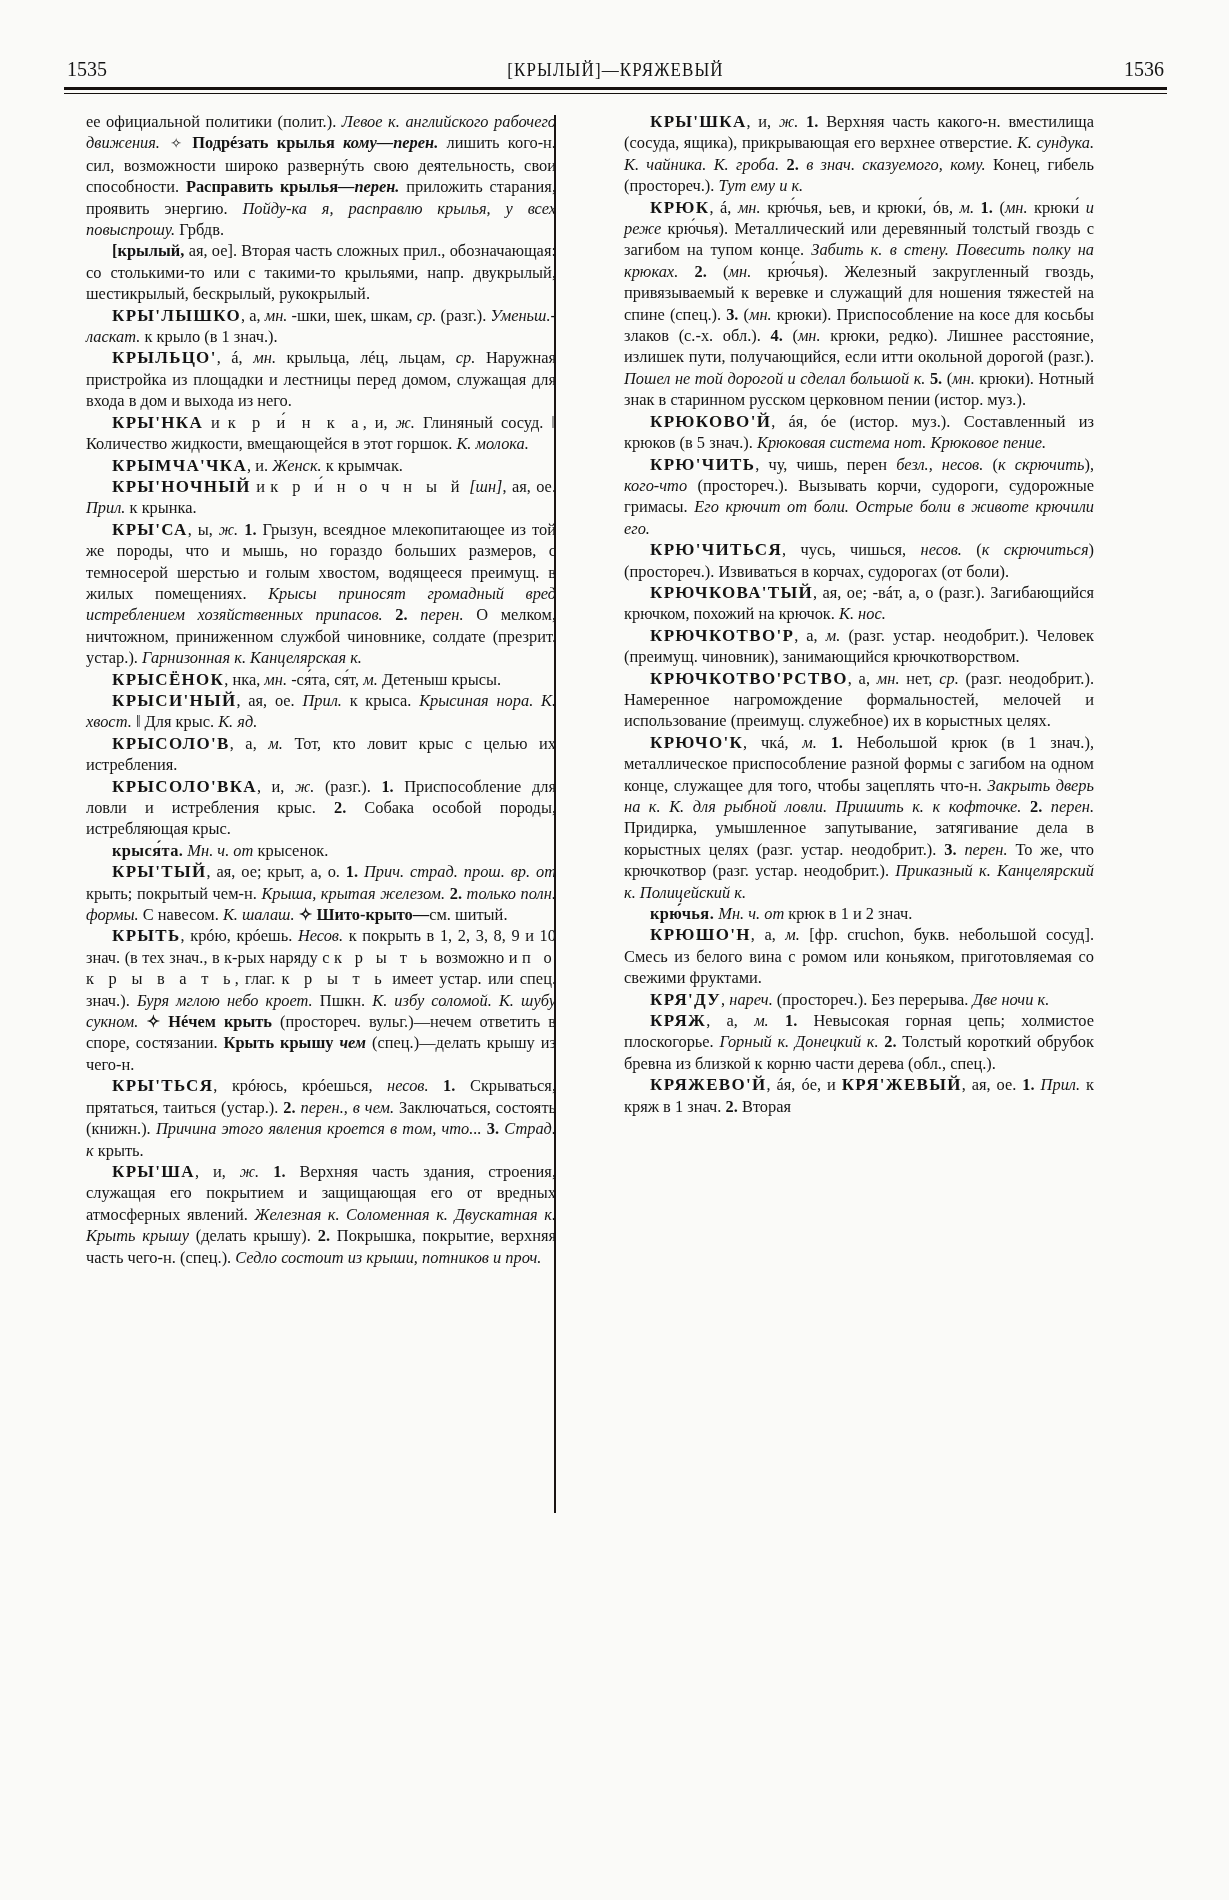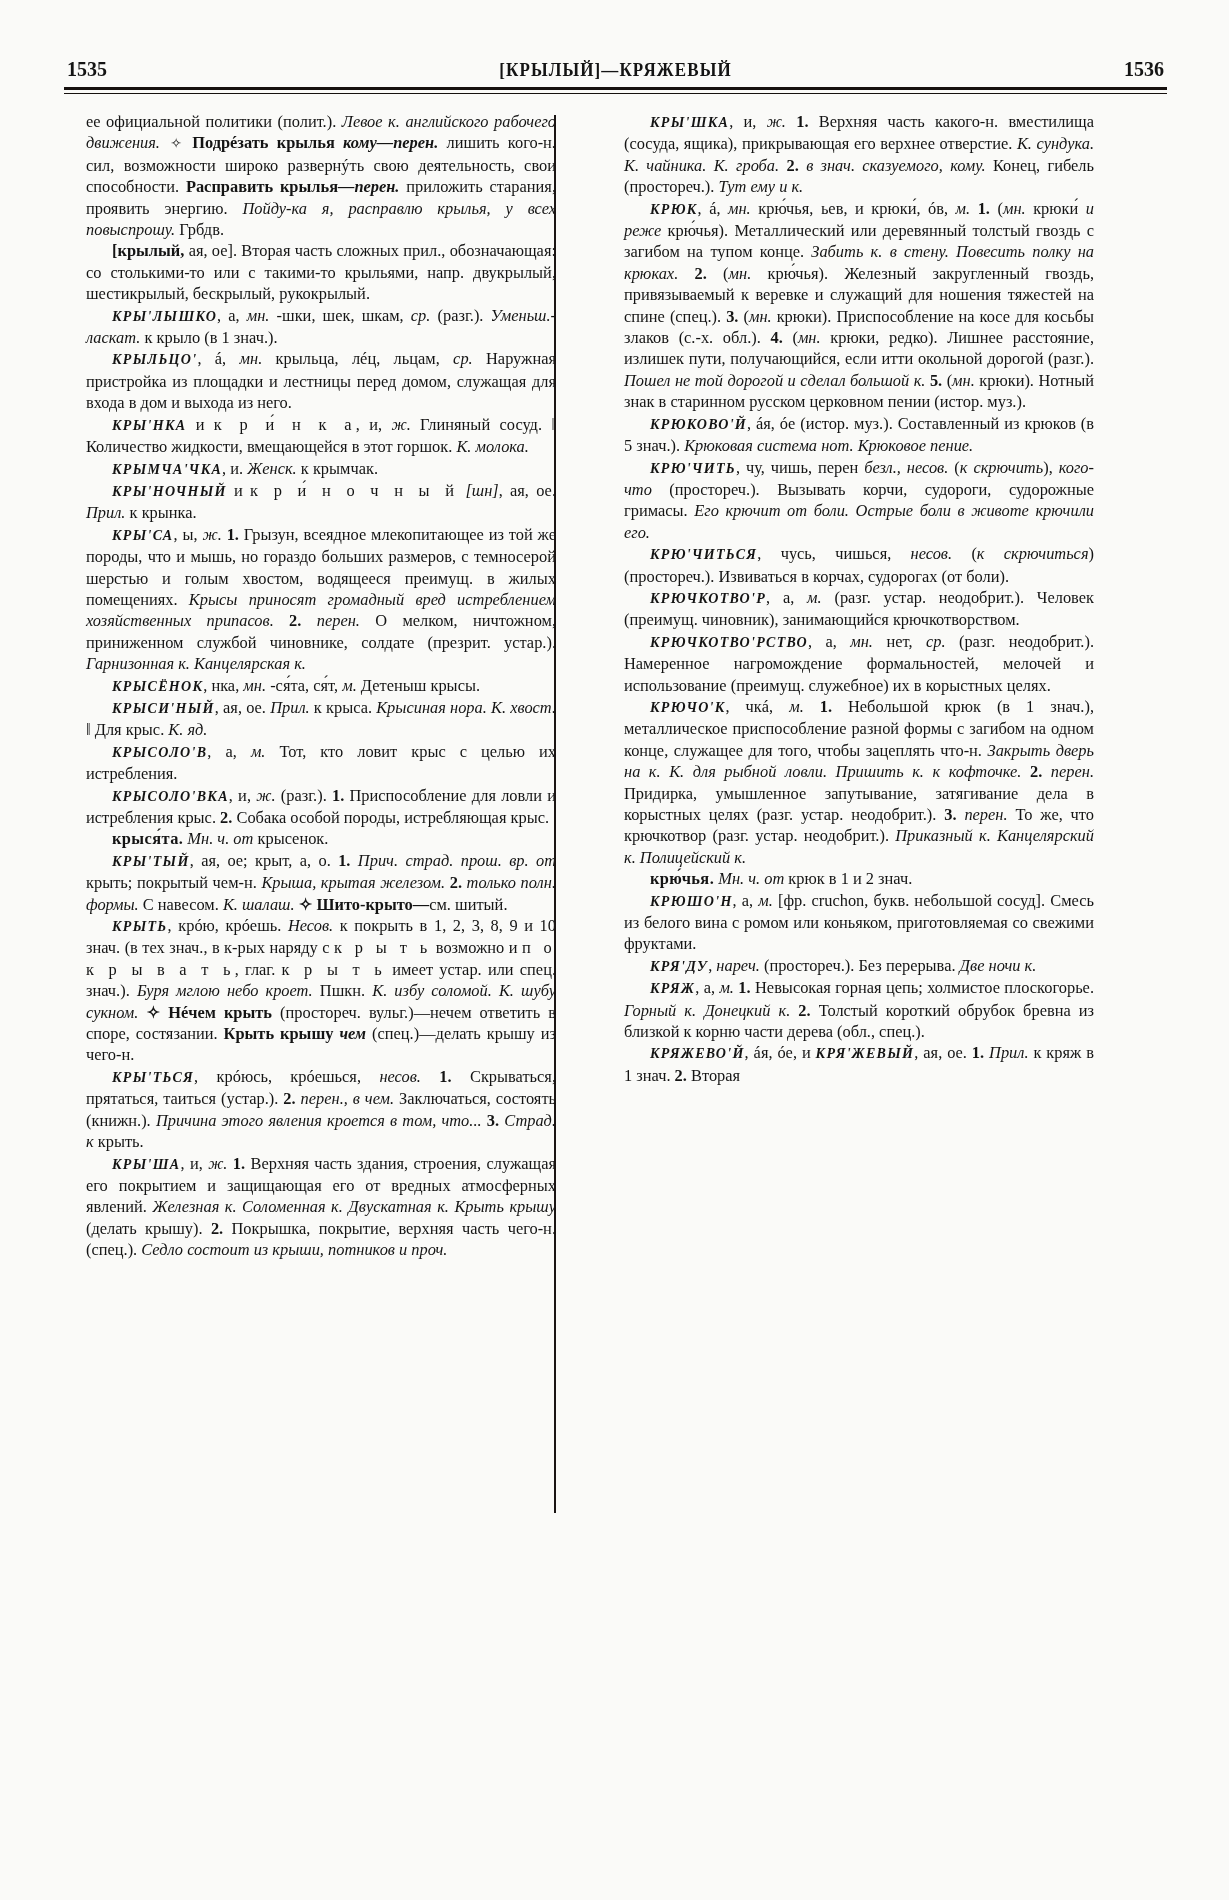--- a/index.html
+++ b/index.html
@@ -15,21 +15,21 @@
     width:1229px; height:1900px;
     background:#fafaf8;
     box-sizing:border-box;
     padding:58px 60px 0 62px;
   }
   
   .runhead{
     display:flex;
     align-items:baseline;
     justify-content:space-between;
-    font-weight:bold;
+    font-weight:normal;
     font-size:19px;
     letter-spacing:.2px;
     padding:0 5px 2px 5px;
   }
   .runhead .folio{font-size:20px;letter-spacing:0px;}
   .runhead .guide{
     font-size:17px;
     letter-spacing:1.1px;
     transform:scaleY(1.08);
   }
@@ -62,22 +62,21 @@
     left:492px; top:4px;
     width:0; height:1398px;
     border-left:2px solid #1a1413;
   }
   p.entry{margin:0;text-indent:26px;}
   p.cont{margin:0;text-indent:0;}
   
   .hw{            
     font-weight:bold;
     letter-spacing:1.3px;
-    font-size:14px;
-    font-style:italic;
+    font-size:17px;
   }
   .hw2{           
     font-weight:bold;
     letter-spacing:.4px;
   }
   .sp{            
     letter-spacing:4.2px;
   }
   .it{font-style:italic;}
   .b{font-weight:bold;}
@@ -144,20 +143,21 @@
       <p class="entry"><span class="hw">КРЫ'ШКА</span><span>, и, </span><span class="it">ж.</span><span class="num"> 1. </span><span>Верхняя часть какого-н. вместилища (сосуда, ящика), прикрывающая его верхнее отверстие. </span><span class="it">К. сундука. К. чайника. К. гроба.</span><span class="num"> 2. </span><span class="it">в знач. сказуемого, кому.</span><span> Конец, гибель (простореч.). </span><span class="it">Тут ему и к.</span></p>
 
       <p class="entry"><span class="hw">КРЮК</span><span>, á, </span><span class="it">мн.</span><span> крю́чья, ьев, и крюки́, óв, </span><span class="it">м.</span><span class="num"> 1. </span><span>(</span><span class="it">мн.</span><span> крюки́ </span><span class="it">и реже</span><span> крю́чья). </span><span>Металлический или деревянный толстый гвоздь с загибом на тупом конце. </span><span class="it">Забить к. в стену. Повесить полку на крюках.</span><span class="num"> 2. </span><span>(</span><span class="it">мн.</span><span> крю́чья). </span><span>Железный закругленный гвоздь, привязываемый к веревке и служащий для ношения тяжестей на спине (спец.). </span><span class="num">3. </span><span>(</span><span class="it">мн.</span><span> крюки). </span><span>Приспособление на косе для косьбы злаков (с.-х. обл.). </span><span class="num">4. </span><span>(</span><span class="it">мн.</span><span> крюки, редко). </span><span>Лишнее расстояние, излишек пути, получающийся, если итти окольной дорогой (разг.). </span><span class="it">Пошел не той дорогой и сделал большой к.</span><span class="num"> 5. </span><span>(</span><span class="it">мн.</span><span> крюки). </span><span>Нотный знак в старинном русском церковном пении (истор. муз.).</span></p>
 
       <p class="entry"><span class="hw">КРЮКОВО'Й</span><span>, áя, óе (истор. муз.). </span><span>Составленный из крюков (в 5 знач.). </span><span class="it">Крюковая система нот. Крюковое пение.</span></p>
 
       <p class="entry"><span class="hw">КРЮ'ЧИТЬ</span><span>, чу, чишь, перен </span><span class="it">безл., несов.</span><span> (</span><span class="it">к скрючить</span><span>), </span><span class="it">кого-что</span><span> (простореч.). Вызывать корчи, судороги, судорожные гримасы. </span><span class="it">Его крючит от боли. Острые боли в животе крючили его.</span></p>
 
       <p class="entry"><span class="hw">КРЮ'ЧИТЬСЯ</span><span>, чусь, чишься, </span><span class="it">несов.</span><span> (</span><span class="it">к скрючиться</span><span>) (простореч.). </span><span>Извиваться в корчах, судорогах (от боли).</span></p>
 
+      <p class="entry"><span class="hw">КРЮЧКОВА'ТЫЙ</span><span>, ая, ое; -вáт, а, о (разг.). </span><span>Загибающийся крючком, похожий на крючок. </span><span class="it">К. нос.</span></p>
 
       <p class="entry"><span class="hw">КРЮЧКОТВО'Р</span><span>, а, </span><span class="it">м.</span><span> (разг. устар. неодобрит.). Человек (преимущ. чиновник), занимающийся крючкотворством.</span></p>
 
       <p class="entry"><span class="hw">КРЮЧКОТВО'РСТВО</span><span>, а, </span><span class="it">мн.</span><span> нет, </span><span class="it">ср.</span><span> (разг. неодобрит.). Намеренное нагромождение формальностей, мелочей и использование (преимущ. служебное) их в корыстных целях.</span></p>
 
 
 
       <p class="entry"><span class="hw">КРЮЧО'К</span><span>, чкá, </span><span class="it">м.</span><span class="num"> 1. </span><span>Небольшой крюк (в 1 знач.), металлическое приспособление разной формы с загибом на одном конце, служащее для того, чтобы зацеплять что-н. </span><span class="it">Закрыть дверь на к. К. для рыбной ловли. Пришить к. к кофточке.</span><span class="num"> 2. </span><span class="it">перен.</span><span> Придирка, умышленное запутывание, затягивание дела в корыстных целях (разг. устар. неодобрит.). </span><span class="num">3. </span><span class="it">перен.</span><span> То же, что крючкотвор (разг. устар. неодобрит.). </span><span class="it">Приказный к. Канцелярский к. Полицейский к.</span></p>
 
       <p class="entry"><span class="hw2">крю́чья.</span><span class="it"> Мн. ч. от</span><span> крюк в 1 и 2 знач.</span></p>

